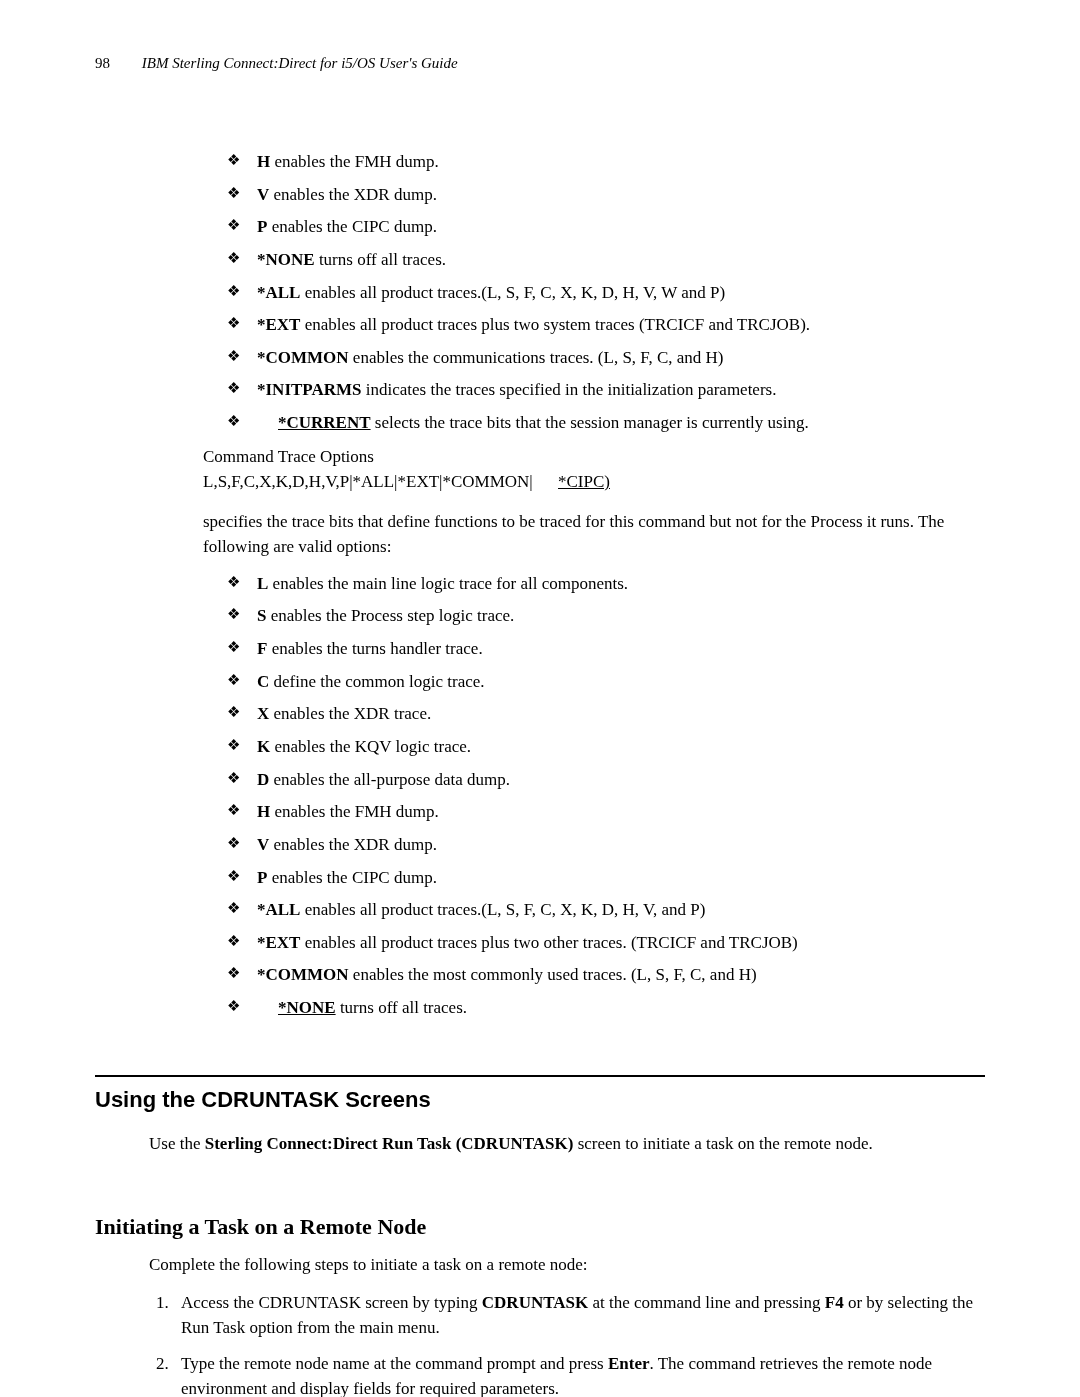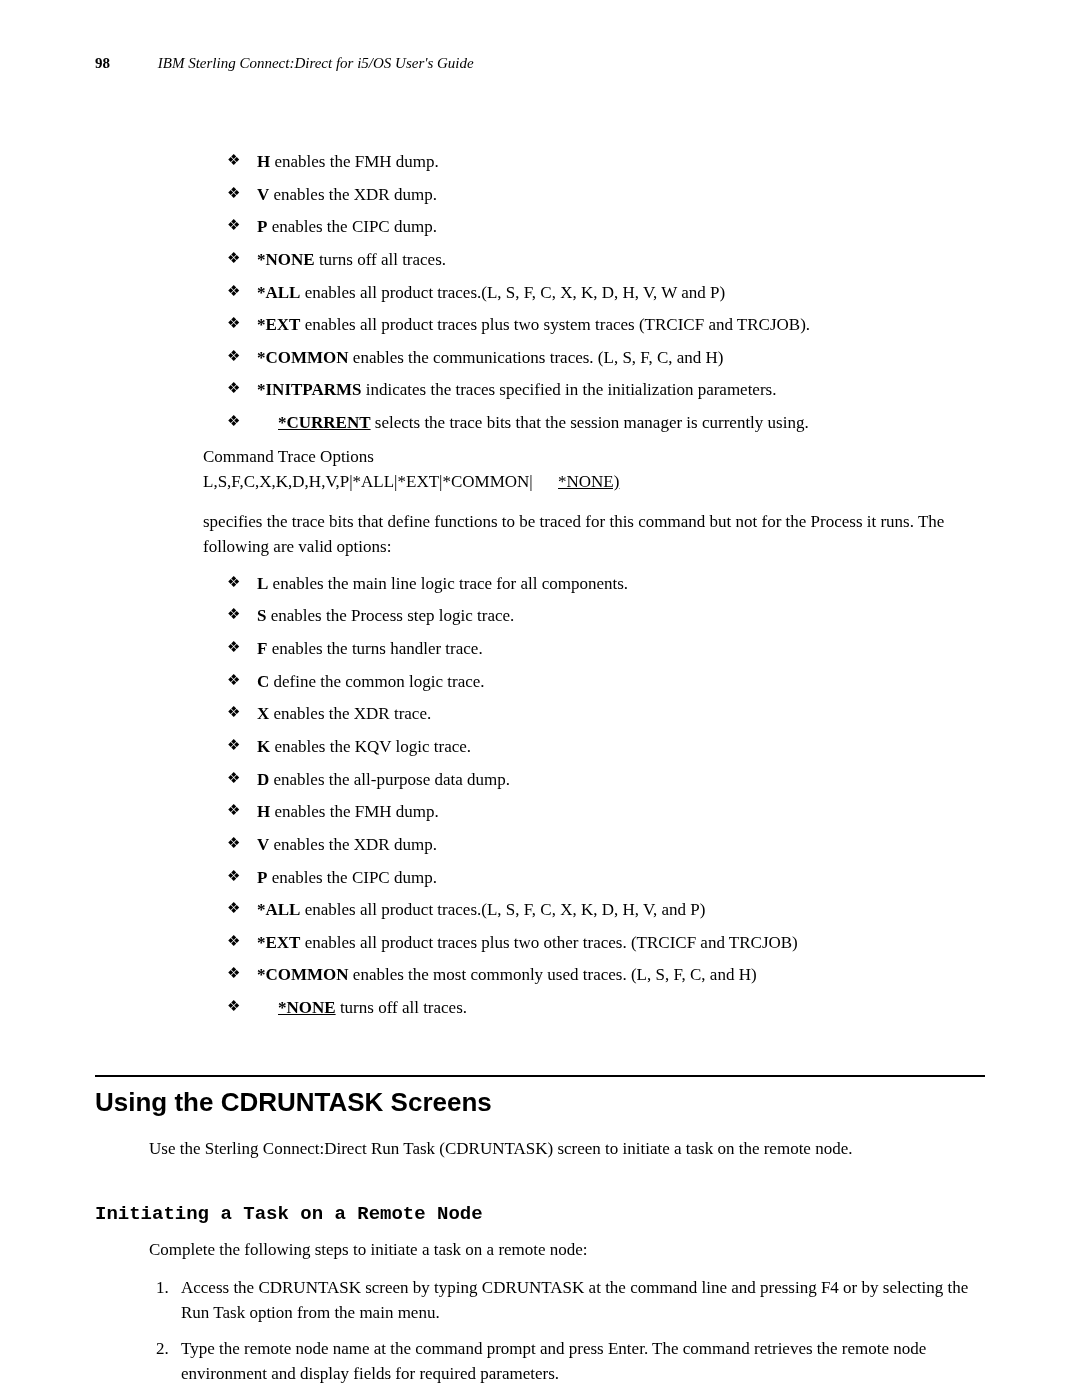--- a/index.html
+++ b/index.html
@@ -15,22 +15,21 @@
   }
   .page {
     padding: 55px 95px 60px 95px;
   }
   .hdr {
     font-size: 15px;
     margin-bottom: 78px;
   }
   .hdr .pg {
     display: inline-block;
-    margin-right: 44px;
-    font-weight: bold;
+    margin-right: 28px;
   }
   .hdr .title {
     font-style: italic;
   }
   .content-indent {
     margin-left: 108px;
   }
   ul.diamond {
     list-style: none;
     padding: 0;
@@ -63,43 +62,43 @@
     line-height: 1.5;
   }
   .section-rule {
     border: none;
     border-top: 2.5px solid #000;
     margin: 54px 0 10px 0;
   }
   h1.sec {
     font-family: Arial, Helvetica, sans-serif;
     font-weight: bold;
-    font-size: 26px;
+    font-size: 22px;
     margin: 0 0 18px 0;
   }
   h2.sub {
-    font-family: Liberation Mono, monospace;
+    font-family: Liberation Serif, serif;
     font-weight: bold;
-    font-size: 19px;
-    margin: 42px 0 12px 0;
+    font-size: 22px;
+    margin: 58px 0 12px 0;
   }
   .body-indent {
     margin-left: 54px;
   }
   ol.steps {
     margin: 8px 0 0 0;
     padding-left: 24px;
     font-size: 17px;
     line-height: 1.5;
   }
   ol.steps > li {
     padding-left: 8px;
     margin-bottom: 10px;
   }
-  .b { font-weight: normal; }
+  .b { font-weight: bold; }
 </style>
 </head>
 <body>
 
 <div class="page">
 
   <div class="hdr">
     <span class="pg">98</span>
     <span class="title">IBM Sterling Connect:Direct for i5/OS User's Guide</span>
   </div>
@@ -112,21 +111,21 @@
         <li><span class="b">*NONE</span><span> turns off all traces.</span></li>
         <li><span class="b">*ALL</span><span> enables all product traces.(L, S, F, C, X, K, D, H, V, W and P)</span></li>
         <li><span class="b">*EXT</span><span> enables all product traces plus two system traces (TRCICF and TRCJOB).</span></li>
         <li><span class="b">*COMMON</span><span> enables the communications traces. (L, S, F, C, and H)</span></li>
         <li><span class="b">*INITPARMS</span><span> indicates the traces specified in the initialization parameters.</span></li>
         <li><span class="b underline">*CURRENT</span><span> selects the trace bits that the session manager is currently using.</span></li>
       </ul>
 
     <div class="opts">
       <span>Command Trace Options</span><br>
-      <span> L,S,F,C,X,K,D,H,V,P|*ALL|*EXT|*COMMON| </span><span class="underline">*NONE)</span>
+      <span> L,S,F,C,X,K,D,H,V,P|*ALL|*EXT|*COMMON| </span><span class="underline">*CIPC)</span>
     </div>
 
     <div class="para">specifies the trace bits that define functions to be traced for this command but not for the Process it runs. The following are valid options:</div>
 
     <ul class="diamond" id="list2">
         <li><span class="b">L</span><span> enables the main line logic trace for all components.</span></li>
         <li><span class="b">S</span><span> enables the Process step logic trace.</span></li>
         <li><span class="b">F</span><span> enables the turns handler trace.</span></li>
         <li><span class="b">C</span><span> define the common logic trace.</span></li>
         <li><span class="b">X</span><span> enables the XDR trace.</span></li>

